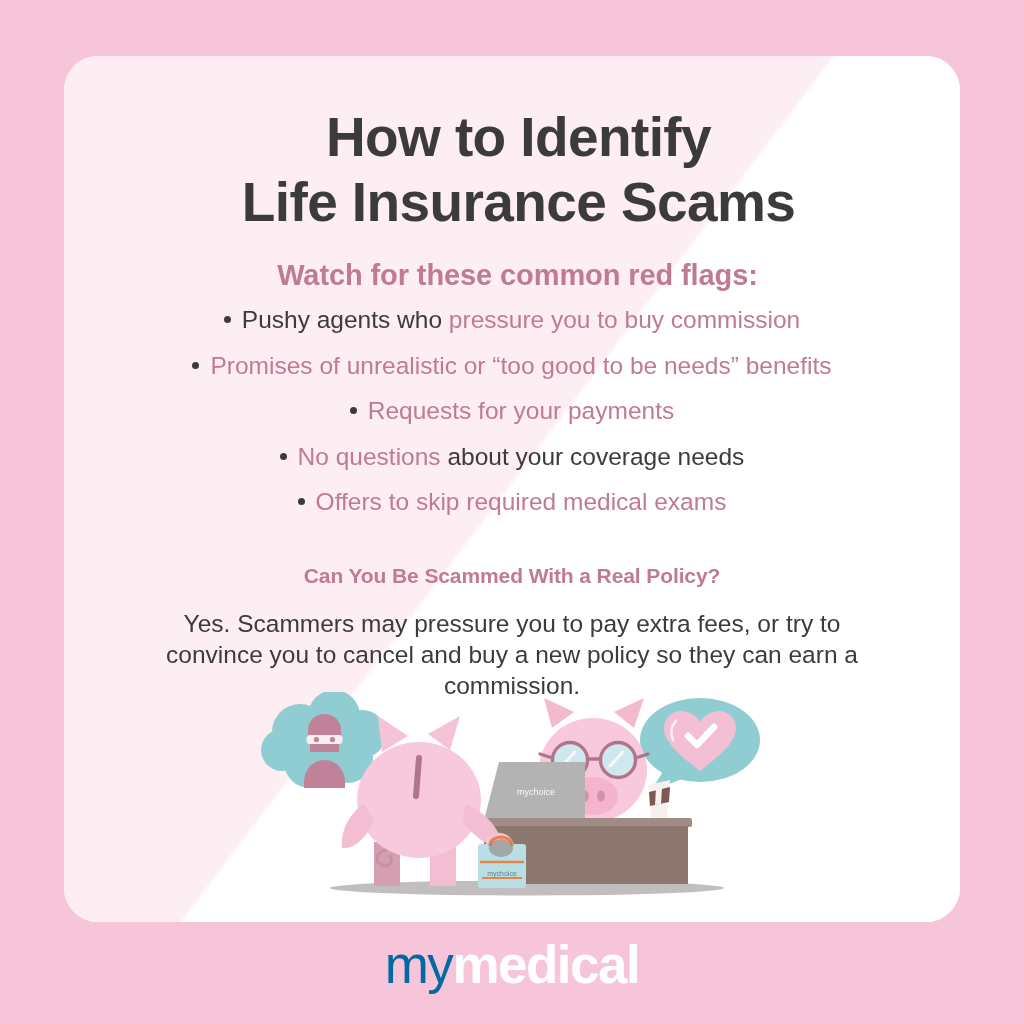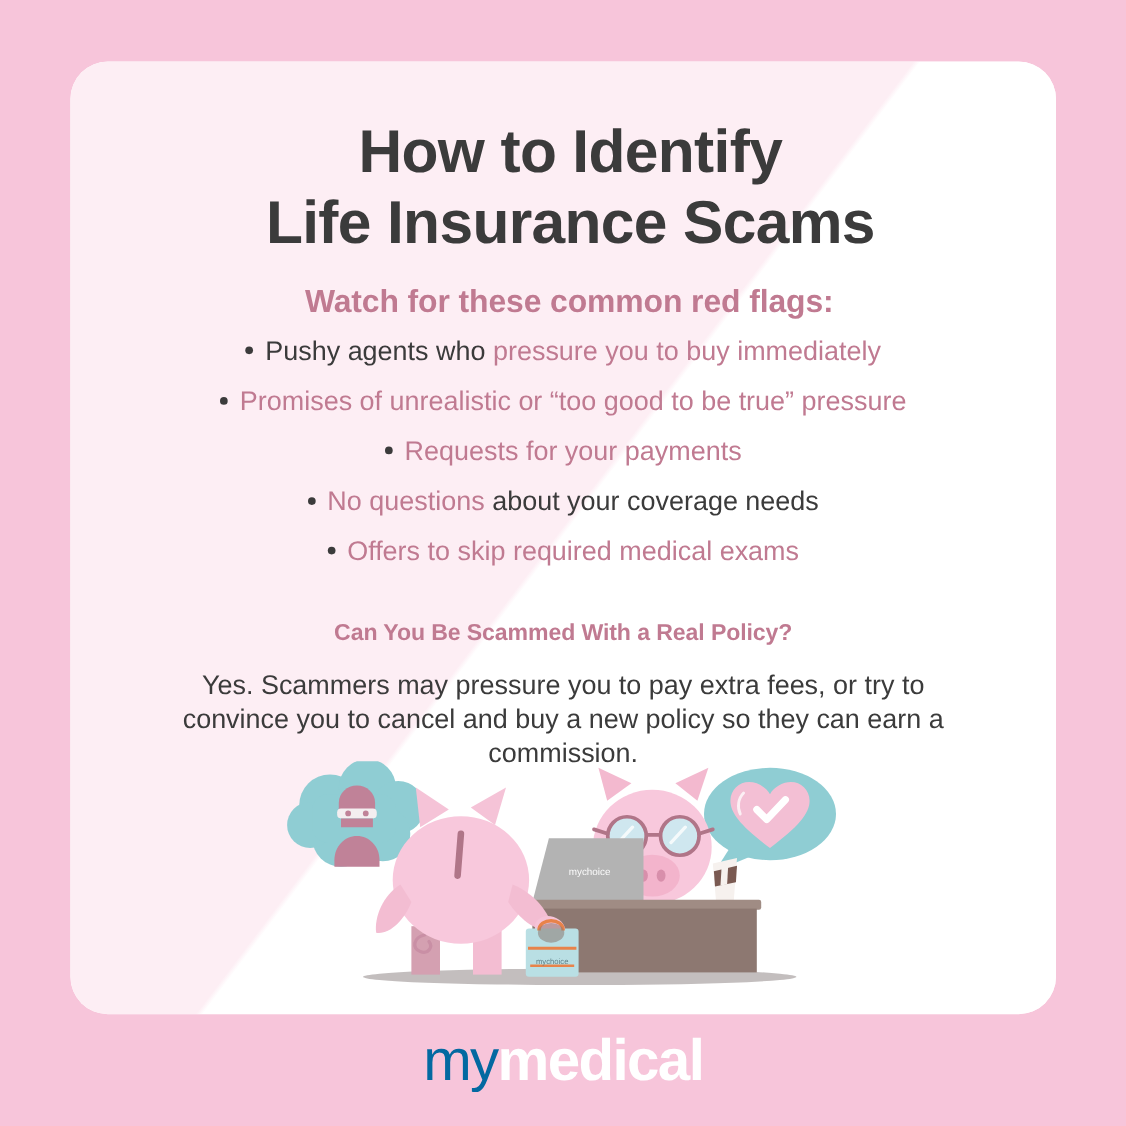--- a/index.html
+++ b/index.html
@@ -168,24 +168,24 @@
 
       <div class="title">
         <span class="ln">How to Identify</span>
         <span class="ln">Life Insurance Scams</span>
       </div>
 
       <div class="section-head" id="head-redflags">Watch for these common red flags:</div>
 
       <ul id="bullets">
         <li>
-          <span class="dot"></span><span class="dark">Pushy agents who </span><span class="rose">pressure you to buy immediately</span><span class="dark"></span>
-        </li>
-        <li>
-          <span class="dot"></span><span class="dark"></span><span class="rose">Promises of unrealistic or “too good to be true” pressure</span><span class="dark"></span>
+          <span class="dot"></span><span class="dark">Pushy agents who </span><span class="rose">pressure you to buy commission</span><span class="dark"></span>
+        </li>
+        <li>
+          <span class="dot"></span><span class="dark"></span><span class="rose">Promises of unrealistic or “too good to be needs” benefits</span><span class="dark"></span>
         </li>
         <li>
           <span class="dot"></span><span class="dark"></span><span class="rose">Requests for your payments</span><span class="dark"></span>
         </li>
         <li>
           <span class="dot"></span><span class="dark"></span><span class="rose">No questions</span><span class="dark"> about your coverage needs</span>
         </li>
         <li>
           <span class="dot"></span><span class="dark"></span><span class="rose">Offers to skip required medical exams</span><span class="dark"></span>
         </li>

